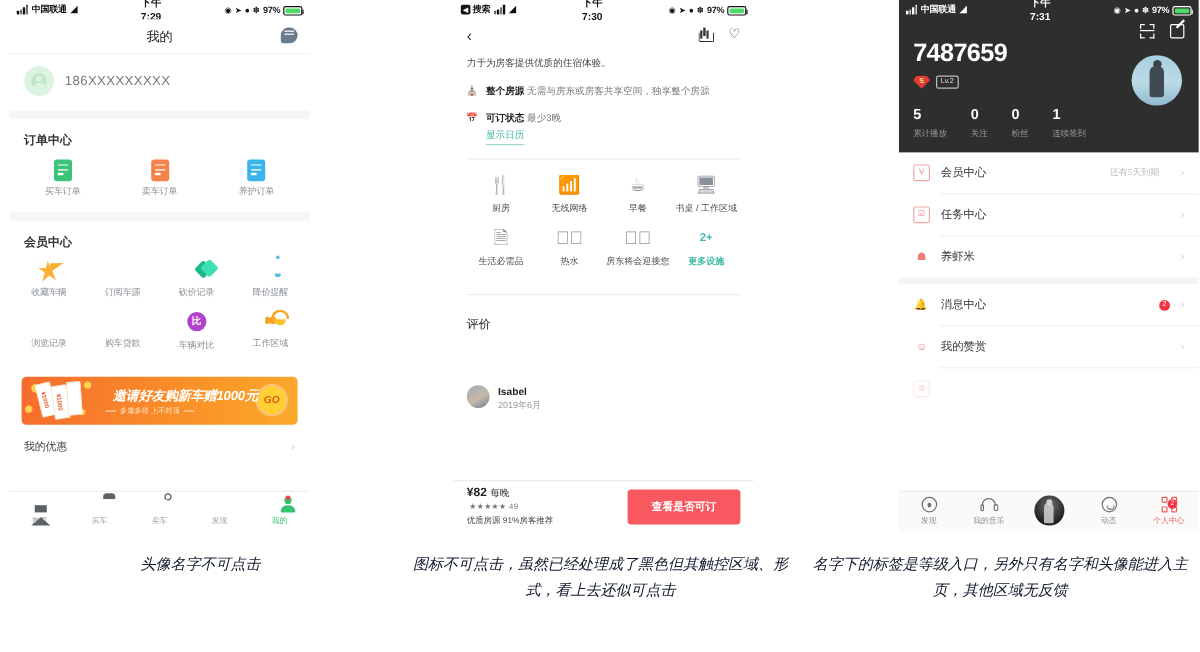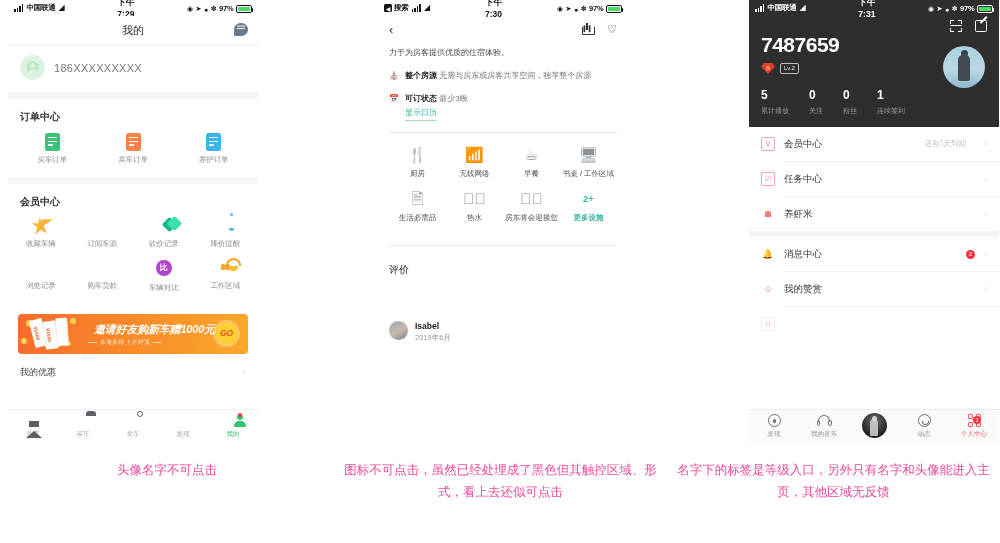--- a/index.html
+++ b/index.html
@@ -304,22 +304,22 @@
      border:1.2px solid #6d7276;border-top:none;border-radius:0 0 4px 4px;}
   .t3-grid { width:13px;height:13px;margin:0 auto;position:relative; }
   .t3-grid i{position:absolute;width:5px;height:5px;border:1.2px solid #f25a5a;border-radius:1px;}
   .t3-grid i:nth-child(1){left:0;top:0}.t3-grid i:nth-child(2){right:0;top:0}
   .t3-grid i:nth-child(3){left:0;bottom:0}.t3-grid i:nth-child(4){right:0;bottom:0}
   .t3-badge { position:absolute;right:18px;top:2px;background:#f5333f;color:#fff;font-size:5.5px;
      border-radius:5px;min-width:8px;height:8px;display:flex;align-items:center;
      justify-content:center;padding:0 2px; }
 
   
-  .caption { position:absolute;top:460px;font-size:12.5px;color:#ec4899;text-align:center;
-     line-height:1.75; }
+  .caption { position:absolute;top:460px;font-size:12.5px;color:#0f172a;text-align:center;
+     line-height:1.75;font-style:italic; }
   .cap1 { left:0;width:334px; }
   .cap2 { left:334px;width:333px; }
   .cap3 { left:667px;width:333px; }
 </style>
 </head>
 <body>
 
 <div class="stage">
 
   <div class="panel p1">
@@ -566,20 +566,33 @@
       <div class="rev-title">评价</div>
       <div class="rev">
         <div class="ravatar"></div>
         <div>
           <div class="rname">Isabel</div>
           <div class="rdate">2019年6月</div>
         </div>
       </div>
     </div>
 
+    <div class="bookbar">
+      <div>
+        <div class="bb-price">
+          <span>¥82</span>
+          <small>每晚</small>
+        </div>
+        <div class="stars">
+          <span>★★★★★</span><span>49</span>
+        </div>
+        <div class="bb-sub">优质房源 91%房客推荐</div>
+      </div>
+      <button class="bookbtn">查看是否可订</button>
+    </div>
   </div>
 
   <div class="panel p3">
     <div class="hero">
       <div class="statusbar" style="margin:0 -12px;">
         <div class="sb-left">
           <span class="bars">
               <i></i>
               <i></i>
               <i></i>

